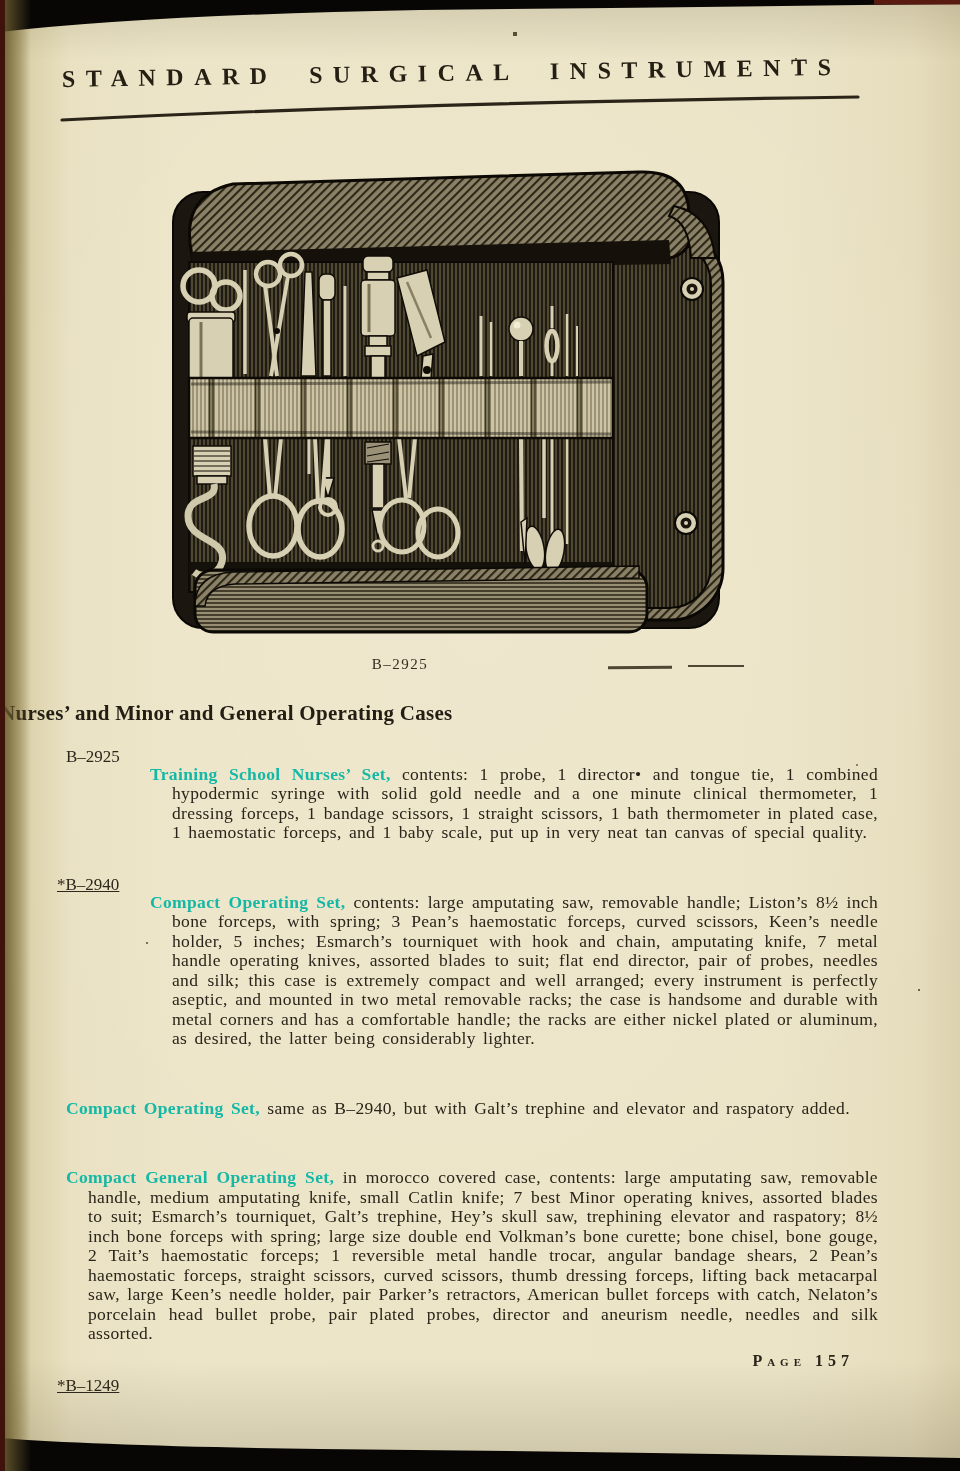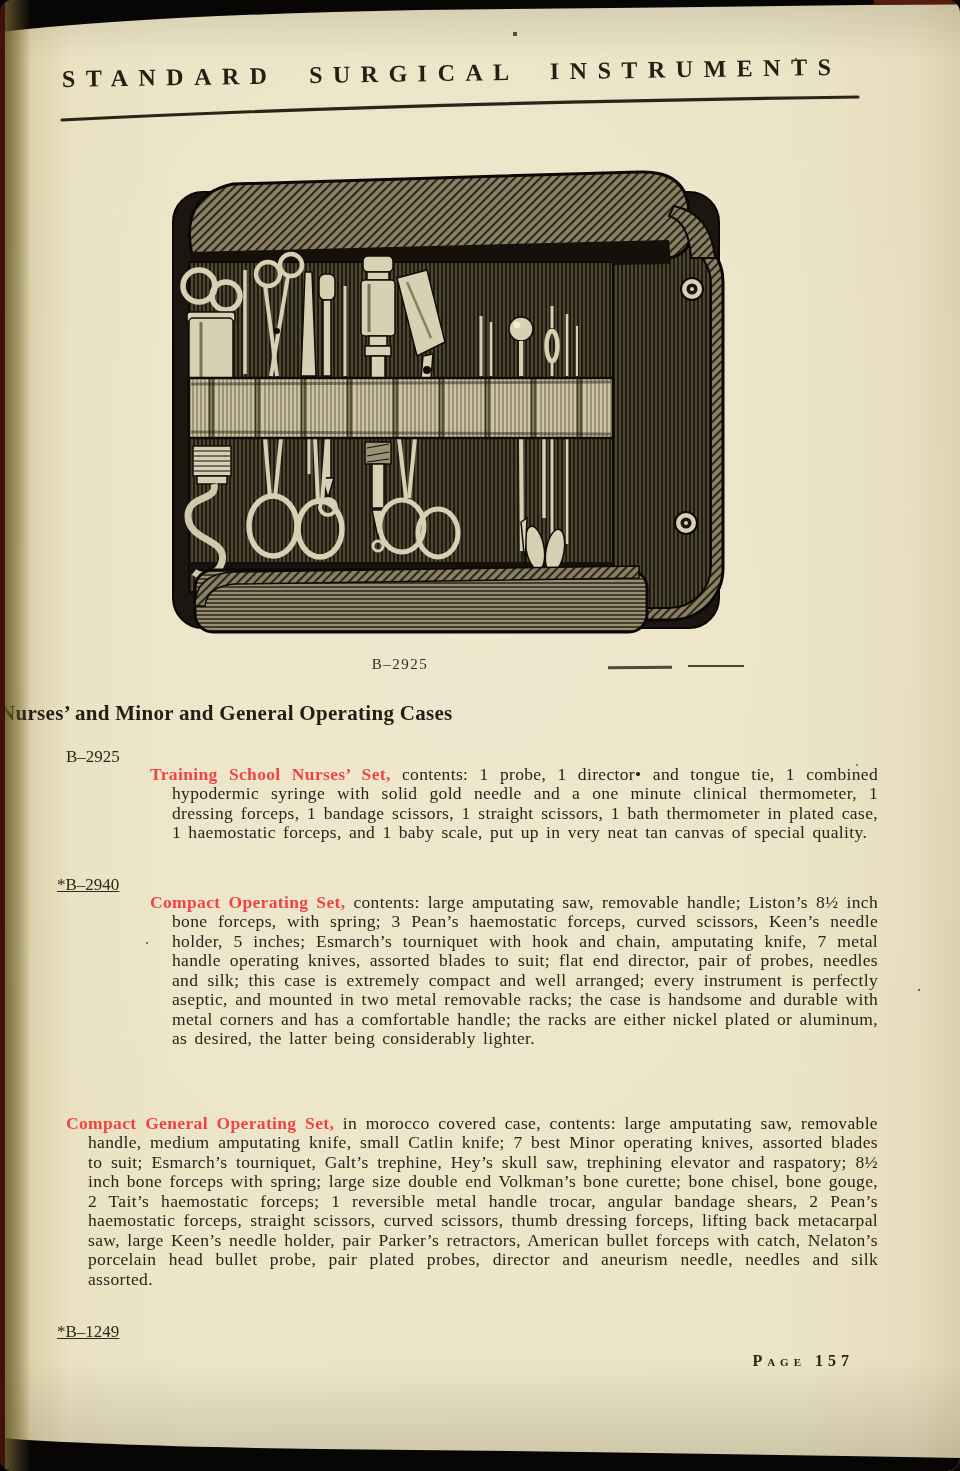--- a/index.html
+++ b/index.html
@@ -1,17 +1,17 @@
 <!DOCTYPE html>
 <html><head>
 <meta charset="utf-8">
 <style>
   html,body{margin:0;padding:0;background:#070605;}
   .scan{position:relative;width:960px;height:1471px;overflow:hidden;
-        font-family:"Liberation Serif","DejaVu Serif",serif;background:#080605;border-radius:13px;}
+        font-family:"Liberation Serif","DejaVu Serif",serif;background:#080605;}
   .page{position:absolute;inset:0;
     background:linear-gradient(to right,#9a8c56 0px,#c0b384 12px,#dcd2ab 30px,#e9e1c2 70px,
                #ede5c8 180px,#ece4c7 780px,#e6ddbd 915px,#dcd2b0 960px);}
   .shade{position:absolute;inset:0;pointer-events:none;
     background:linear-gradient(to bottom,rgba(60,50,20,.14),rgba(0,0,0,0) 60px,
                rgba(0,0,0,0) 1360px,rgba(70,60,30,.20)),
                radial-gradient(90% 70% at 50% 42%,rgba(255,255,255,.10),rgba(0,0,0,0) 70%);}
   .edges{position:absolute;left:0;top:0;z-index:4;pointer-events:none;}
   .edge-left{position:absolute;left:0;top:0;bottom:0;width:5px;background:#3f120b;z-index:5;}
   .edge-left2{position:absolute;left:5px;top:0;bottom:0;width:26px;z-index:5;
@@ -31,21 +31,21 @@
 
   .section-title{position:absolute;left:0;right:10px;top:701px;
     font-size:21px;font-weight:700;letter-spacing:.3px;color:#231d13;}
 
   .entries{position:absolute;left:66px;top:747px;width:812px;}
   .entry{display:flex;margin-bottom:15px;}
   .entry-code{flex:0 0 84px;font-size:17px;color:#2e271c;}
   .entry-code.starred{text-indent:-9px;text-decoration:underline;}
   .entry-text{flex:1;font-size:17.5px;line-height:19.5px;text-align:justify;
     letter-spacing:.35px;word-spacing:2.5px;color:#2a241a;padding-left:22px;text-indent:-22px;}
-  .entry-text b{color:#ef4444;}
+  .entry-text b{color:#14b8a6;}
 
   .pagenum{position:absolute;right:106px;top:1352px;font-size:16px;font-weight:700;
     font-variant:small-caps;letter-spacing:5px;color:#2a241a;}
 
   .specks{position:absolute;left:0;top:0;width:2px;height:2px;background:transparent;
     box-shadow:514px 33px 0 1px #575033,795px 58px 0 0 #675f42,918px 989px 0 0 #6a624a,
                146px 942px 0 0 #7a7156,856px 764px 0 0 #8a8163;}
 </style>
 </head>
 <body>
@@ -264,20 +264,21 @@
     <div class="entries">
       <div class="entry">
         <div class="entry-code">B–2925</div>
         <p class="entry-text"><b>Training School Nurses’ Set,</b><span> contents: 1 probe, 1 director• and tongue tie, 1 combined hypodermic syringe with solid gold needle and a one minute clinical thermometer, 1 dressing forceps, 1 bandage scissors, 1 straight scissors, 1 bath thermometer in plated case, 1 haemostatic forceps, and 1 baby scale, put up in very neat tan canvas of special quality.</span></p>
       </div>
       <div class="entry">
         <div class="entry-code starred">*B–2940</div>
         <p class="entry-text"><b>Compact Operating Set,</b><span> contents: large amputating saw, removable handle; Liston’s 8½ inch bone forceps, with spring; 3 Pean’s haemostatic forceps, curved scissors, Keen’s needle holder, 5 inches; Esmarch’s tourniquet with hook and chain, amputating knife, 7 metal handle operating knives, assorted blades to suit; flat end director, pair of probes, needles and silk; this case is extremely compact and well arranged; every instrument is perfectly aseptic, and mounted in two metal removable racks; the case is handsome and durable with metal corners and has a comfortable handle; the racks are either nickel plated or aluminum, as desired, the latter being considerably lighter.</span></p>
       </div>
       <div class="entry">
+        <p class="entry-text"><b>Compact Operating Set,</b><span> same as B–2940, but with Galt’s trephine and elevator and raspatory added.</span></p>
       </div>
       <div class="entry">
         <p class="entry-text"><b>Compact General Operating Set,</b><span> in morocco covered case, contents: large amputating saw, removable handle, medium amputating knife, small Catlin knife; 7 best Minor operating knives, assorted blades to suit; Esmarch’s tourniquet, Galt’s trephine, Hey’s skull saw, trephining elevator and raspatory; 8½ inch bone forceps with spring; large size double end Volkman’s bone curette; bone chisel, bone gouge, 2 Tait’s haemostatic forceps; 1 reversible metal handle trocar, angular bandage shears, 2 Pean’s haemostatic forceps, straight scissors, curved scissors, thumb dressing forceps, lifting back metacarpal saw, large Keen’s needle holder, pair Parker’s retractors, American bullet forceps with catch, Nelaton’s porcelain head bullet probe, pair plated probes, director and aneurism needle, needles and silk assorted.</span></p>
       </div>
       <div class="entry">
         <div class="entry-code starred">*B–1249</div>
       </div>
     </div>
 
     <div class="pagenum">Page 157</div>

